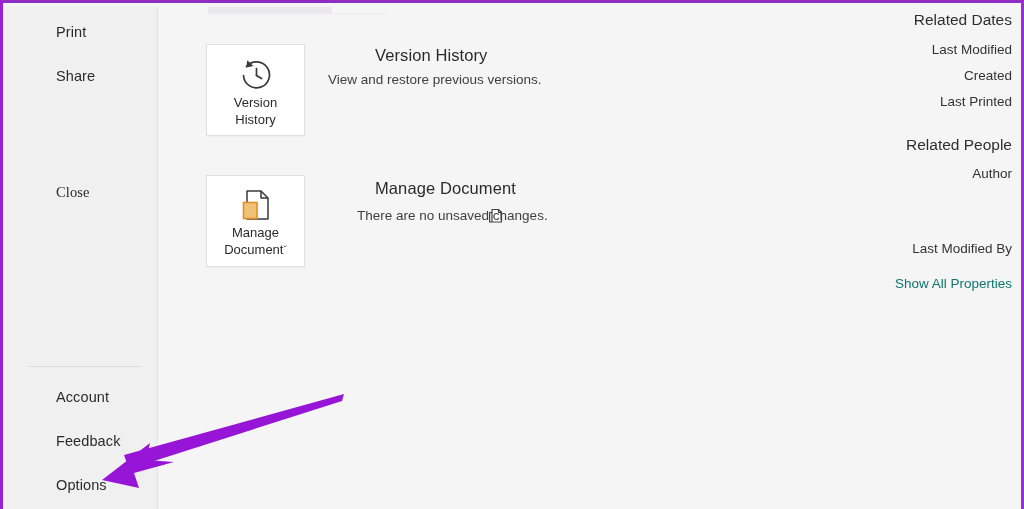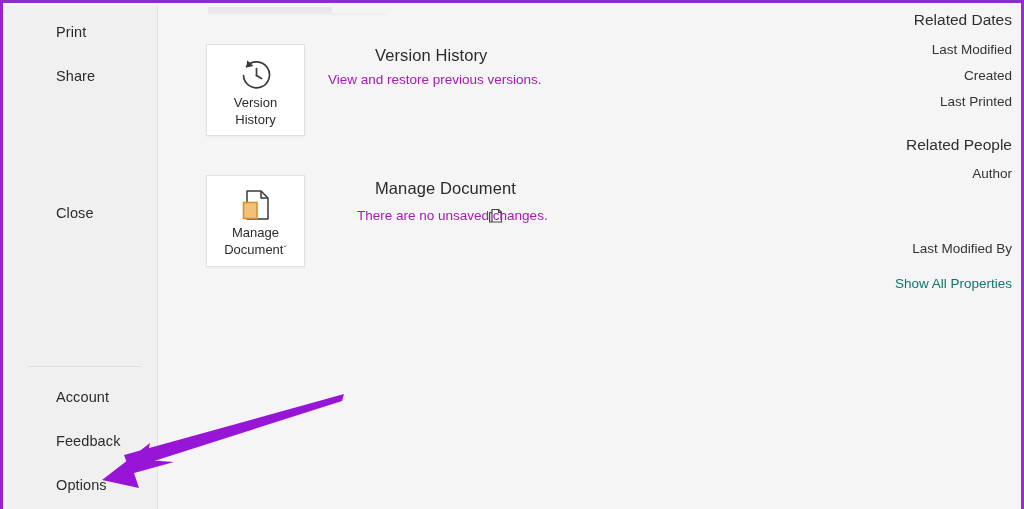--- a/index.html
+++ b/index.html
@@ -129,21 +129,21 @@
     position: absolute;
     font-size: 16.5px;
     color: #2b2b2b;
     white-space: nowrap;
     letter-spacing: 0.1px;
     margin-left: 47px;
   }
   .block-desc {
     position: absolute;
     font-size: 13.5px;
-    color: #a21caf;
+    color: #404040;
     white-space: nowrap;
   }
 
   #unsaved-icon {
     position: absolute;
     left: 328px;
     top: 200px;
   }
 
   
@@ -188,21 +188,21 @@
 </style>
 </head>
 <body>
 
 <div id="frame">
 
   <div id="sidebar">
 
     <div class="nav-item" style="top:55px;">Share</div>
     <div class="nav-item" style="top:11px;">Print</div>
-    <div class="nav-item" style="top:192px;">Close</div>
+    <div class="nav-item" style="top:171px;font-family:Liberation Serif, serif;">Close</div>
 
     <div id="sidebar-divider"></div>
 
     <div class="nav-item" style="top:376px;">Account</div>
     <div class="nav-item" style="top:420px;">Feedback</div>
     <div class="nav-item" style="top:464px;">Options</div>
   </div>
 
   <div id="main">
 

